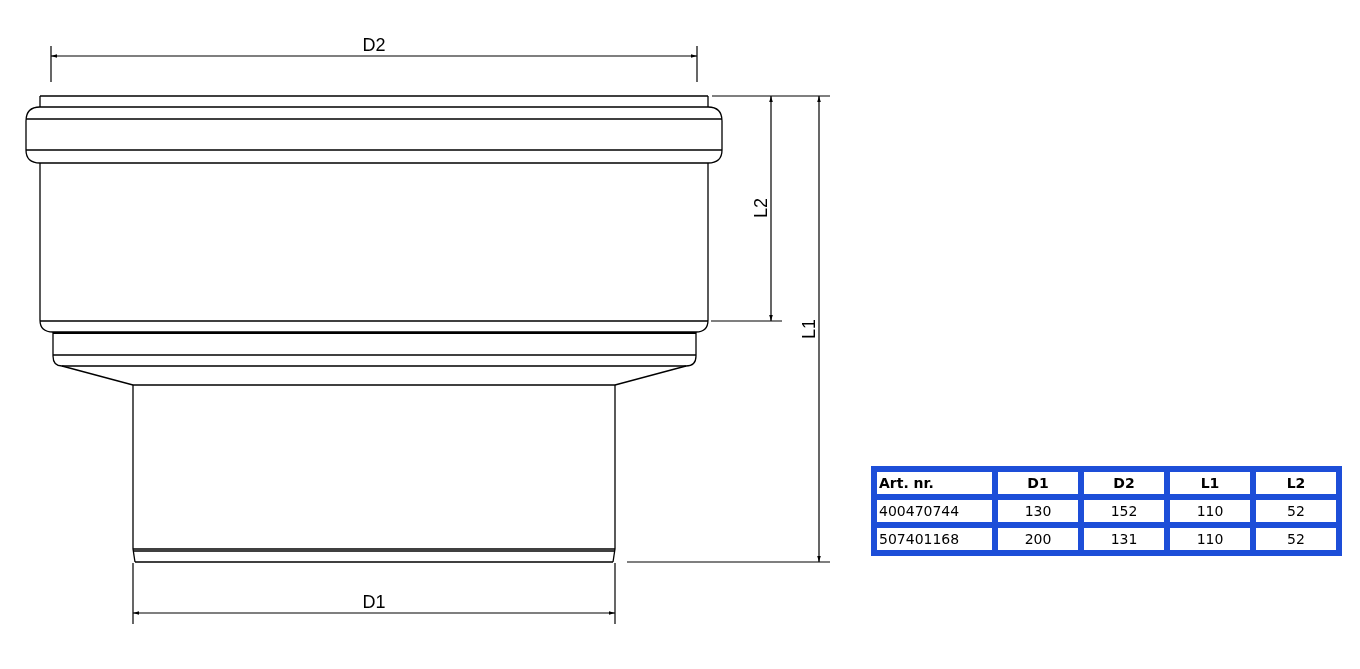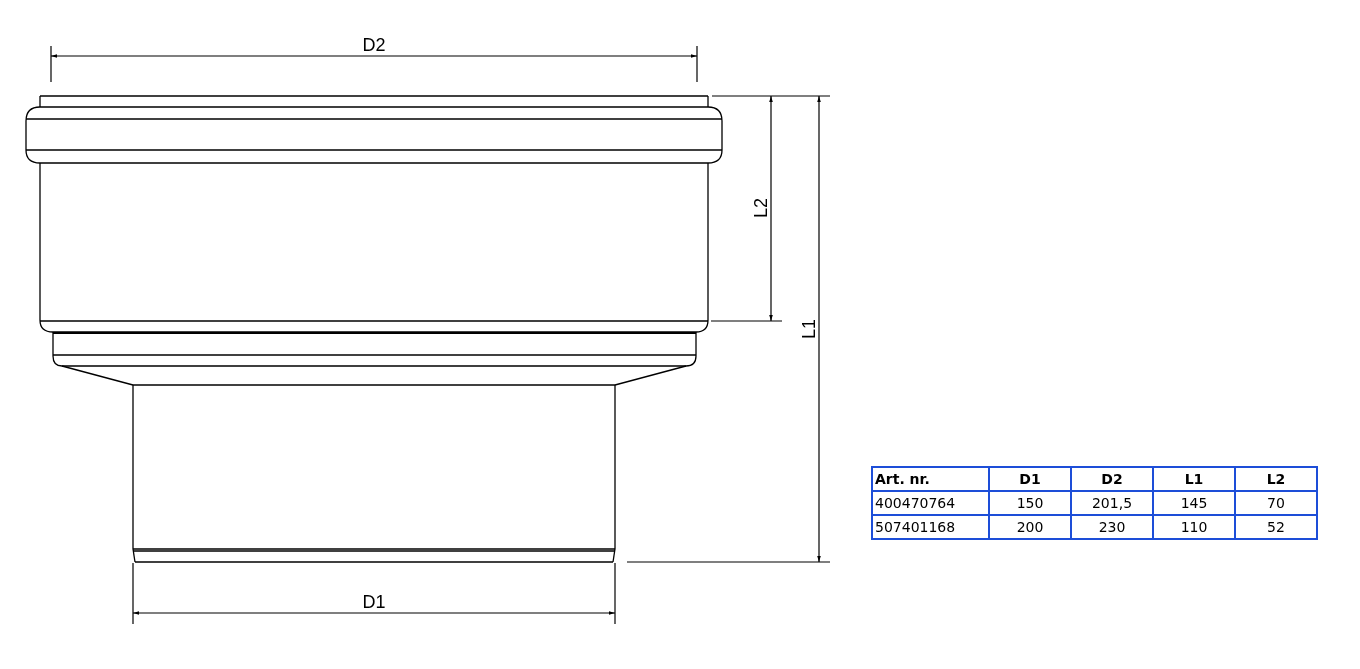--- a/index.html
+++ b/index.html
@@ -5,21 +5,21 @@
   html, body { margin:0; padding:0; background:#ffffff; }
   body { width:1360px; height:669px; position:relative; overflow:hidden; font-family:"Liberation Sans", sans-serif; }
   #drawing { position:absolute; left:0; top:0; }
   .dim-label { font-family:"Liberation Sans", sans-serif; font-size:18px; fill:#000; }
   #spec-table {
     position:absolute; left:871px; top:466px;
     border-collapse:collapse;
     font-family:"DejaVu Sans", sans-serif; font-size:14px; color:#000;
   }
   #spec-table th, #spec-table td {
-    border:2px solid #1d4ed8; height:22px; padding:0 2px; line-height:22px;
+    border:6px solid #1d4ed8; height:22px; padding:0 2px; line-height:22px;
   }
   #spec-table th { font-weight:bold; }
   #spec-table .c0 { width:111px; text-align:left; }
   #spec-table .cn { width:76px; text-align:center; }
 </style>
 </head>
 <body>
 
 <svg id="drawing" width="1360" height="669" viewBox="0 0 1360 669" xmlns="http://www.w3.org/2000/svg">
   <defs>
@@ -91,27 +91,27 @@
     <tr>
       <th class="c0">Art. nr.</th>
       <th class="cn">D1</th>
       <th class="cn">D2</th>
       <th class="cn">L1</th>
       <th class="cn">L2</th>
     </tr>
   </thead>
   <tbody>
     <tr>
-      <td class="c0">400470764</td>
-      <td class="cn">150</td>
-      <td class="cn">201,5</td>
-      <td class="cn">145</td>
-      <td class="cn">70</td>
+      <td class="c0">400470744</td>
+      <td class="cn">130</td>
+      <td class="cn">152</td>
+      <td class="cn">110</td>
+      <td class="cn">52</td>
     </tr>
     <tr>
       <td class="c0">507401168</td>
       <td class="cn">200</td>
-      <td class="cn">230</td>
+      <td class="cn">131</td>
       <td class="cn">110</td>
       <td class="cn">52</td>
     </tr>
   </tbody>
 </table>
 
 </body></html>

